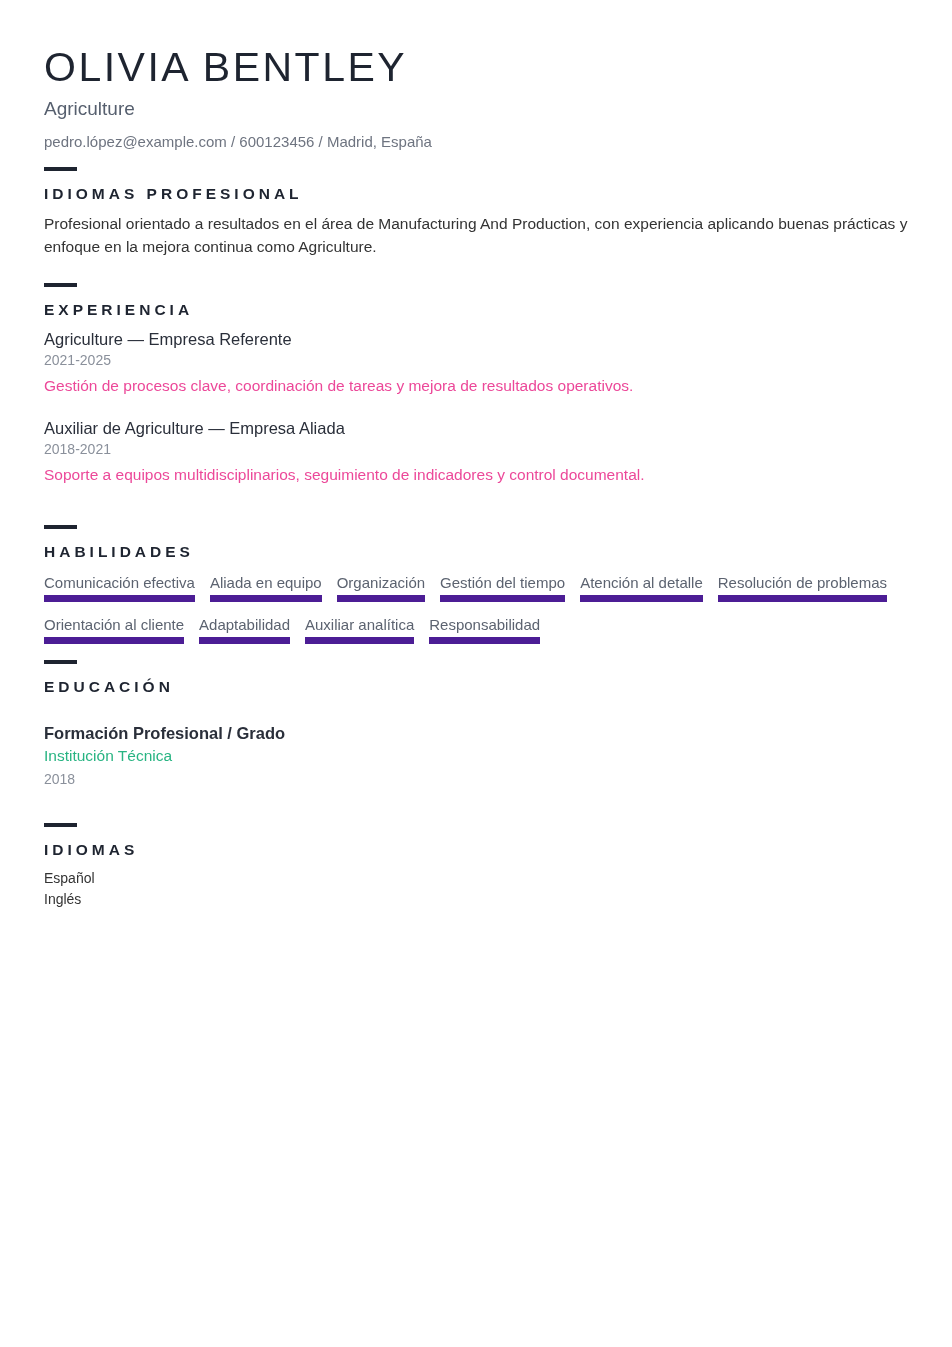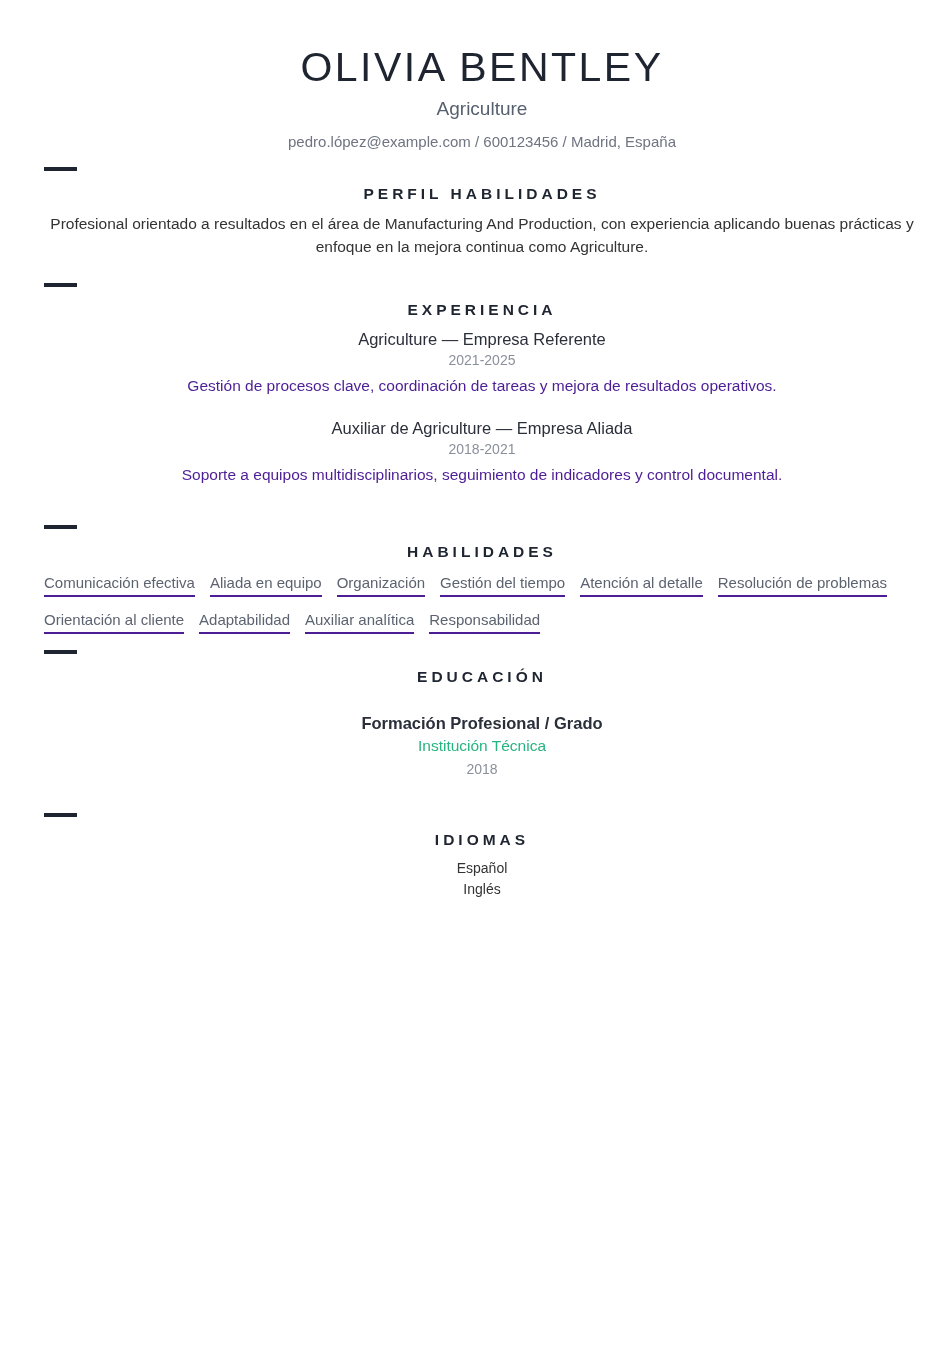--- a/index.html
+++ b/index.html
@@ -7,21 +7,20 @@
   body {
     width: 952px;
     height: 1347px;
     font-family: "Liberation Sans", sans-serif;
     color: #333333;
     position: relative;
     overflow: hidden;
   }
   .page {
     padding: 46px 32px 0 44px;
-    text-align: center;
   }
   
   .name {
     font-size: 41px;
     font-weight: 400;
     letter-spacing: 2.5px;
     color: #1e2430;
     line-height: 1.05;
   }
   .subtitle {
@@ -68,38 +67,38 @@
     font-weight: 400;
     color: #2a2f3a;
   }
   .job-dates {
     font-size: 14px;
     color: #8a909b;
     margin-top: 3px;
   }
   .job-desc {
     font-size: 15.5px;
-    color: #4c1d95;
+    color: #ec4899;
     margin-top: 7px;
     line-height: 1.4;
   }
   
   .skills-list {
     display: flex;
     flex-wrap: wrap;
     column-gap: 15px;
     row-gap: 14px;
     margin-top: 13px;
     max-width: 880px;
   }
   .skill {
     font-size: 15px;
     color: #5c6370;
     padding-bottom: 4px;
-    border-bottom: 2px solid #4c1d95;
+    border-bottom: 7px solid #4c1d95;
     white-space: nowrap;
   }
   
   .edu-degree {
     font-size: 16.5px;
     font-weight: 700;
     color: #2a2f3a;
     margin-top: 28px;
   }
   .edu-institution {
@@ -126,21 +125,21 @@
 <div class="page">
 
   <header>
     <h1 class="name">OLIVIA BENTLEY</h1>
     <div class="subtitle">Agriculture</div>
     <div class="contact">pedro.lópez@example.com / 600123456 / Madrid, España</div>
   </header>
 
   <section class="section m-profile">
     <div class="rule"></div>
-    <h2 class="section-title">PERFIL HABILIDADES</h2>
+    <h2 class="section-title">IDIOMAS PROFESIONAL</h2>
     <p class="body-text">Profesional orientado a resultados en el área de Manufacturing And Production, con experiencia aplicando buenas prácticas y enfoque en la mejora continua como Agriculture.</p>
   </section>
 
   <section class="section m-experience">
     <div class="rule"></div>
     <h2 class="section-title">EXPERIENCIA</h2>
 
     <div class="job">
       <div class="job-title">Agriculture — Empresa Referente</div>
       <div class="job-dates">2021-2025</div>

